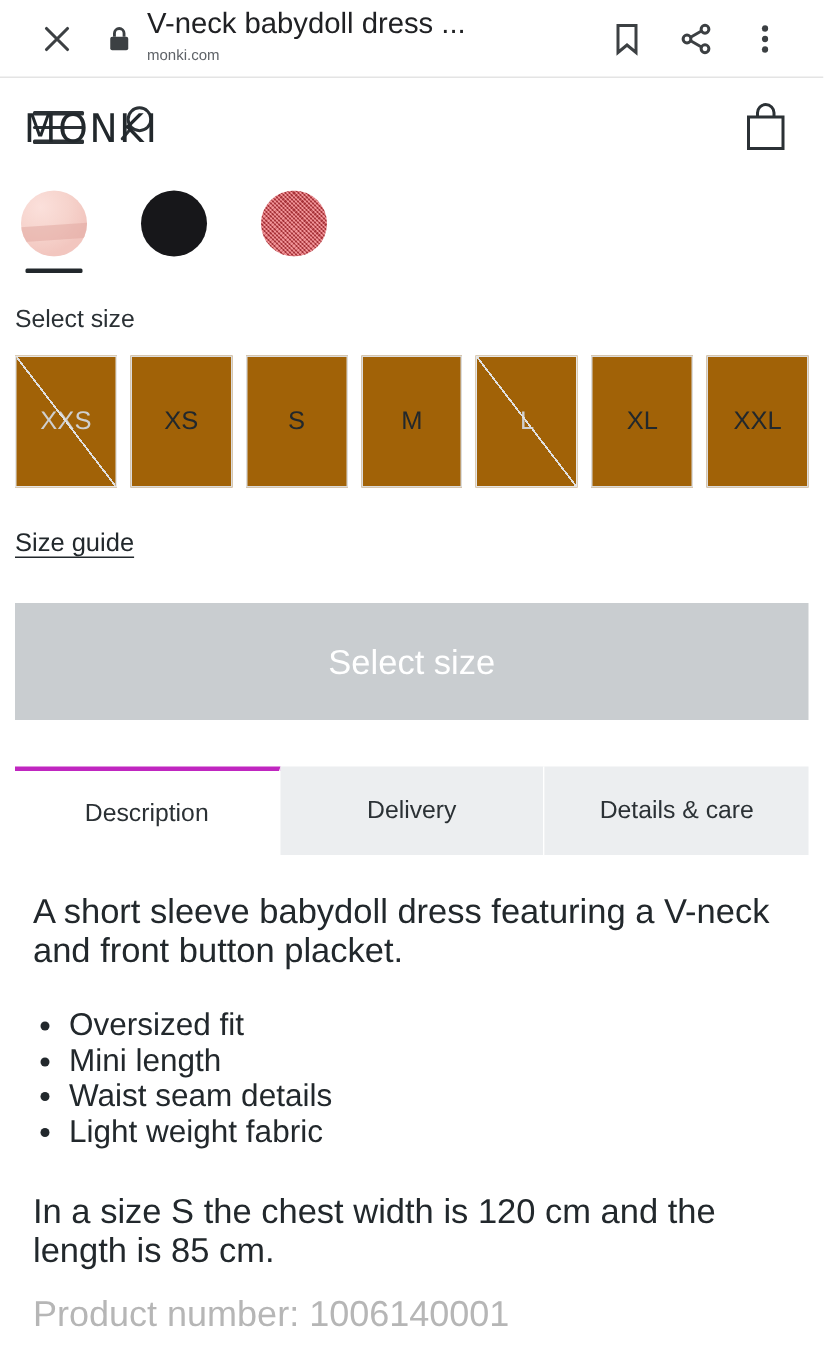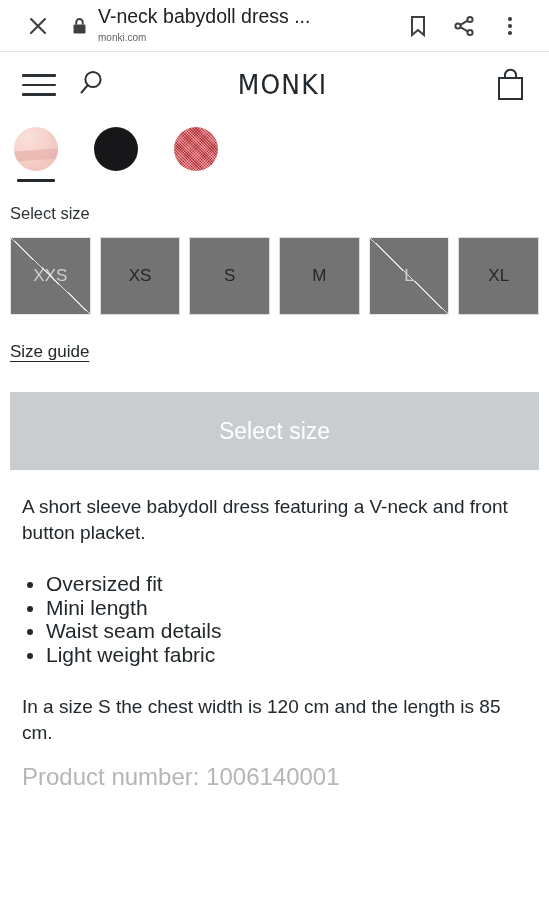--- a/index.html
+++ b/index.html
@@ -57,21 +57,21 @@
     align-items: center;
     padding: 0 22px;
     position: relative;
     z-index: 5;
   }
   .hdr-left { display: flex; align-items: center; gap: 20px; }
   .hamburger { width: 34px; display: flex; flex-direction: column; gap: 7px; }
   .hamburger span { display: block; height: 2.5px; background: #2b3135; border-radius: 1px; }
   .logo-wrap {
     position: absolute; left: 16px; right: 0;
-    display: flex; justify-content: center; pointer-events: none;
+    display: flex; justify-content: flex-start; pointer-events: none;
   }
   .logo-text {
     font-size: 25px; letter-spacing: 1.2px;
     color: #22282c; font-weight: 400;
     font-family: "DejaVu Sans", sans-serif;
     transform: scaleY(1.05);
   }
   .bag-wrap { margin-left: auto; display: flex; align-items: center; }
 
   
@@ -119,23 +119,23 @@
     font-size: 16.5px; color: #2b3135;
     margin-top: 22px;
   }
 
   .size-grid {
     display: flex; gap: 9px;
     margin-top: 14px;
   }
   .size-box {
     flex: 1 1 0;
-    height: 78px;
+    height: 88px;
     border: 1px solid #dcdcdc;
-    background: #737373;
+    background: #a16207;
     display: flex; align-items: center; justify-content: center;
     font-size: 17px; color: #22282c;
     position: relative;
   }
   .size-box.disabled { color: #cfcfcf; border-color: #e6e6e6; }
   .size-box.disabled::before {
     content: ""; position: absolute;
     left: 0; top: 0; right: 0; bottom: 0;
     background: linear-gradient(to top right,
       transparent calc(50% - 0.6px), #e0e0e0 calc(50% - 0.6px),
@@ -177,21 +177,21 @@
   }
   .tab:last-child { border-right: none; }
   .tab.active {
     background: #ffffff;
     border-top: 3px solid #c026c0;
   }
 
   
   .panel { padding: 24px 12px 0 12px; }
   .panel p {
-    font-size: 19px; color: #22282c;
+    font-size: 23px; color: #22282c;
     line-height: 26px;
   }
   .panel ul {
     margin: 26px 0 0 24px;
   }
   .panel li {
     font-size: 21px; color: #22282c;
     line-height: 23.5px;
     margin-bottom: 0px;
   }
@@ -301,27 +301,41 @@
     </div>
     <div class="size-box">
       <span>M</span>
     </div>
     <div class="size-box disabled">
       <span>L</span>
     </div>
     <div class="size-box">
       <span>XL</span>
     </div>
+    <div class="size-box">
+      <span>XXL</span>
+    </div>
   </div>
 
   <a class="size-guide" href="#">Size guide</a>
 
   <button class="cta-button">Select size</button>
 
   
+  <div class="tabs">
+    <div class="tab active">
+      <span>Description</span>
+    </div>
+    <div class="tab">
+      <span>Delivery</span>
+    </div>
+    <div class="tab">
+      <span>Details &amp; care</span>
+    </div>
+  </div>
 
   
   <div class="panel">
     <p>A short sleeve babydoll dress featuring a V-neck and front button placket.</p>
     <ul>
       <li>Oversized fit</li>
       <li>Mini length</li>
       <li>Waist seam details</li>
       <li>Light weight fabric</li>
     </ul>

